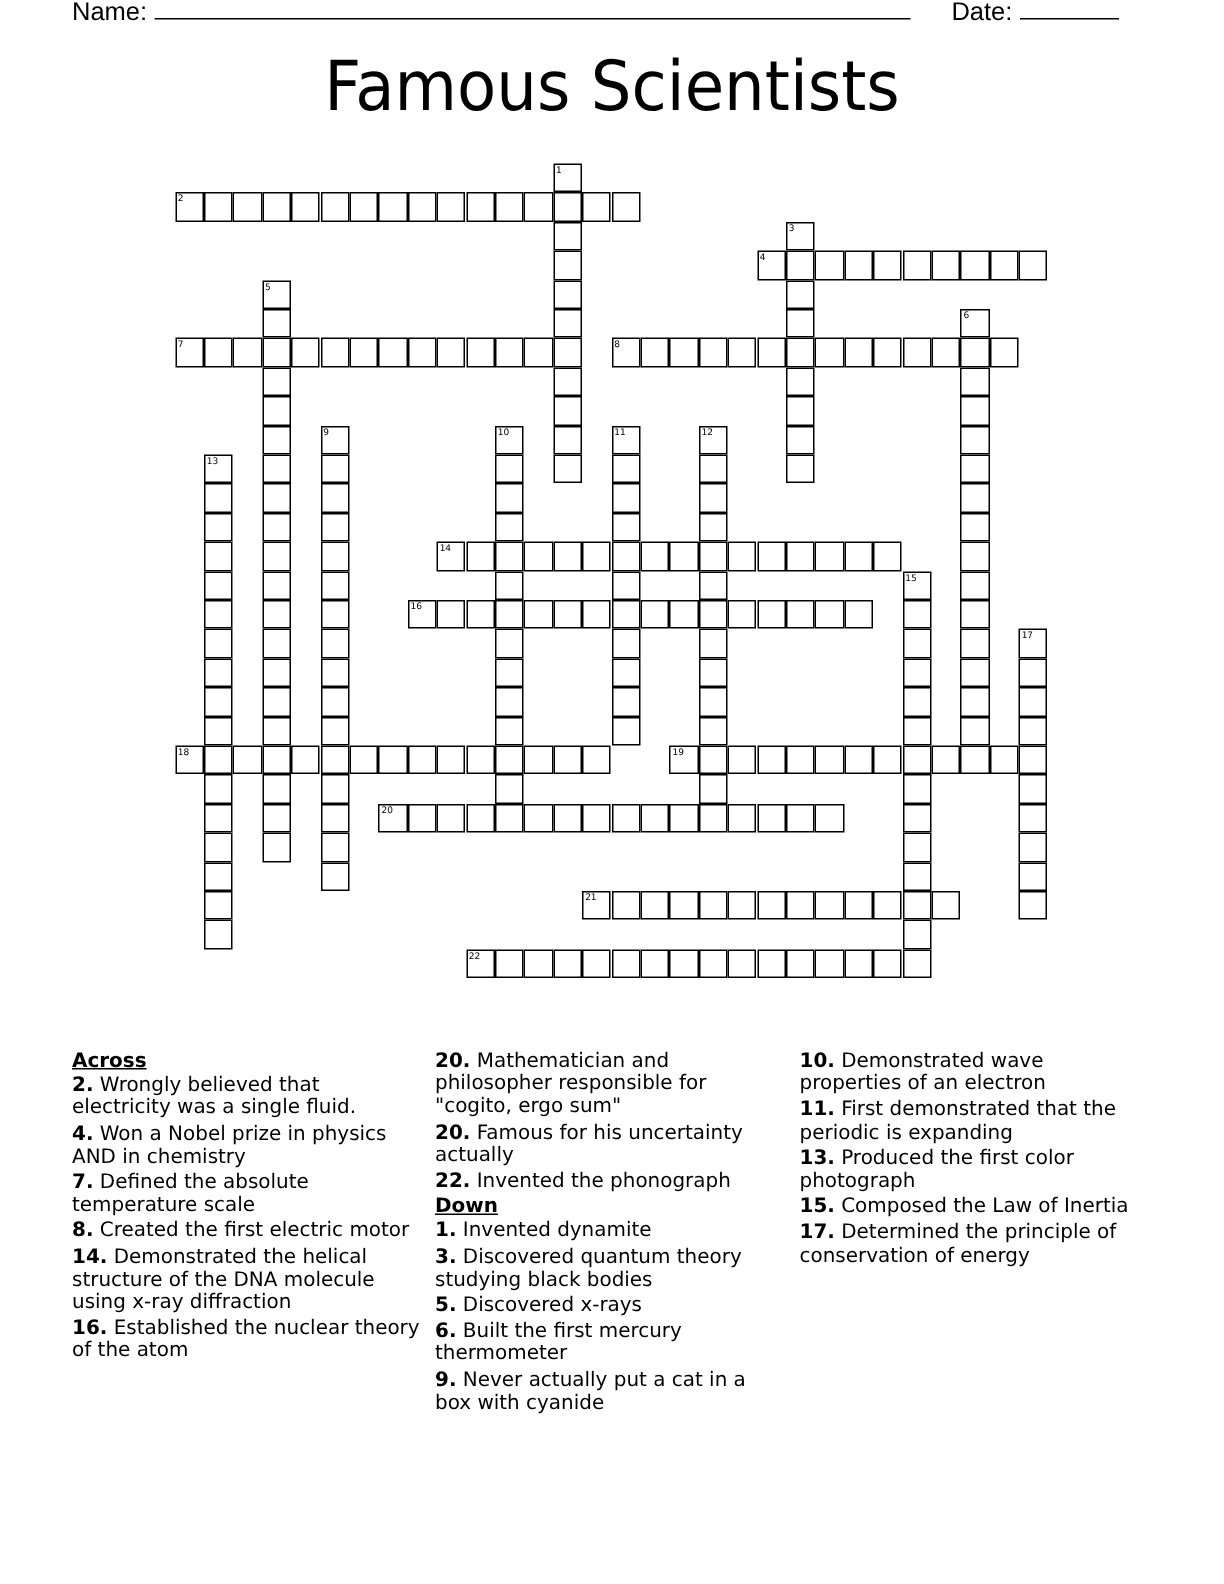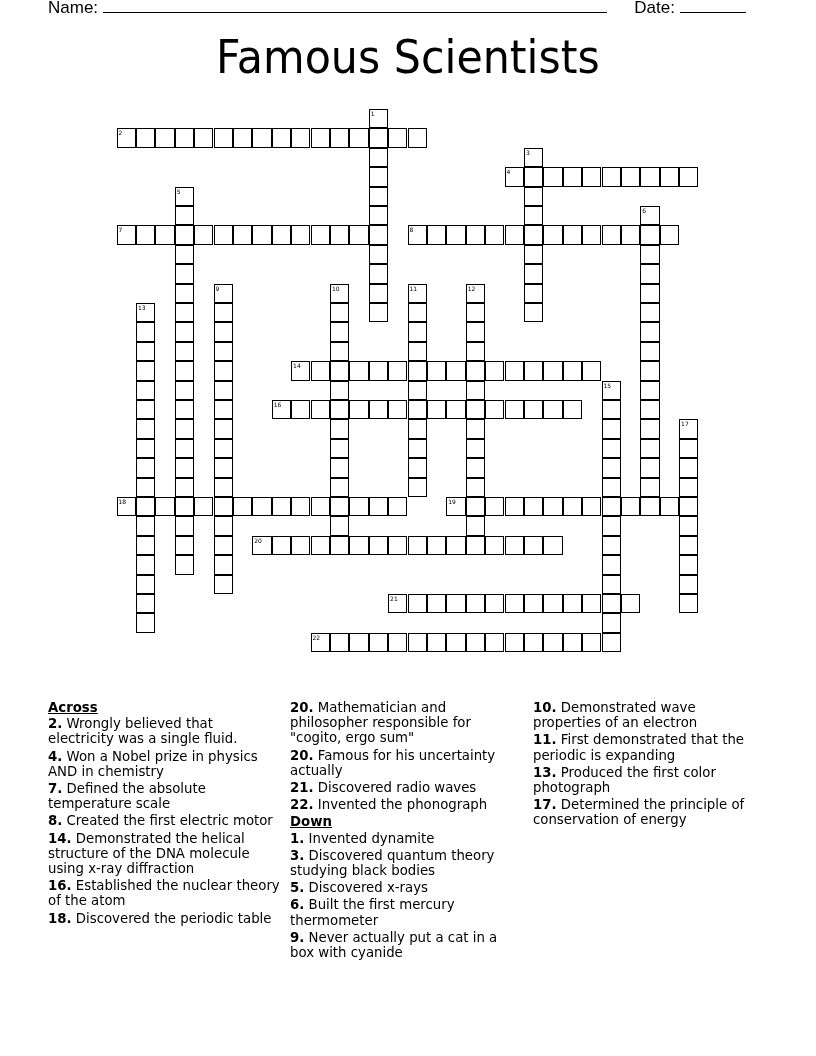--- a/index.html
+++ b/index.html
@@ -366,34 +366,33 @@
   </div>
 
 <div class="clues col1">
   <div class="heading">Across</div>
   <div class="clue"><b>2.</b> <span>Wrongly believed that electricity was a single fluid.</span></div>
   <div class="clue"><b>4.</b> <span>Won a Nobel prize in physics AND in chemistry</span></div>
   <div class="clue"><b>7.</b> <span>Defined the absolute temperature scale</span></div>
   <div class="clue"><b>8.</b> <span>Created the first electric motor</span></div>
   <div class="clue"><b>14.</b> <span>Demonstrated the helical structure of the DNA molecule using x-ray diffraction</span></div>
   <div class="clue"><b>16.</b> <span>Established the nuclear theory of the atom</span></div>
-  <div class="clue"><b>18.</b> <span>Discovered the periodic table</span></div>
 </div>
 
 <div class="clues col2">
   <div class="clue"><b>20.</b> <span>Mathematician and philosopher responsible for "cogito, ergo sum"</span></div>
   <div class="clue"><b>20.</b> <span>Famous for his uncertainty actually</span></div>
-  <div class="clue"><b>21.</b> <span>Discovered radio waves</span></div>
   <div class="clue"><b>22.</b> <span>Invented the phonograph</span></div>
   <div class="heading">Down</div>
   <div class="clue"><b>1.</b> <span>Invented dynamite</span></div>
   <div class="clue"><b>3.</b> <span>Discovered quantum theory studying black bodies</span></div>
   <div class="clue"><b>5.</b> <span>Discovered x-rays</span></div>
   <div class="clue"><b>6.</b> <span>Built the first mercury thermometer</span></div>
   <div class="clue"><b>9.</b> <span>Never actually put a cat in a box with cyanide</span></div>
 </div>
 
 <div class="clues col3">
   <div class="clue"><b>10.</b> <span>Demonstrated wave properties of an electron</span></div>
   <div class="clue"><b>11.</b> <span>First demonstrated that the periodic is expanding</span></div>
   <div class="clue"><b>13.</b> <span>Produced the first color photograph</span></div>
+  <div class="clue"><b>15.</b> <span>Composed the Law of Inertia</span></div>
   <div class="clue"><b>17.</b> <span>Determined the principle of conservation of energy</span></div>
 </div>
 
 </body></html>

